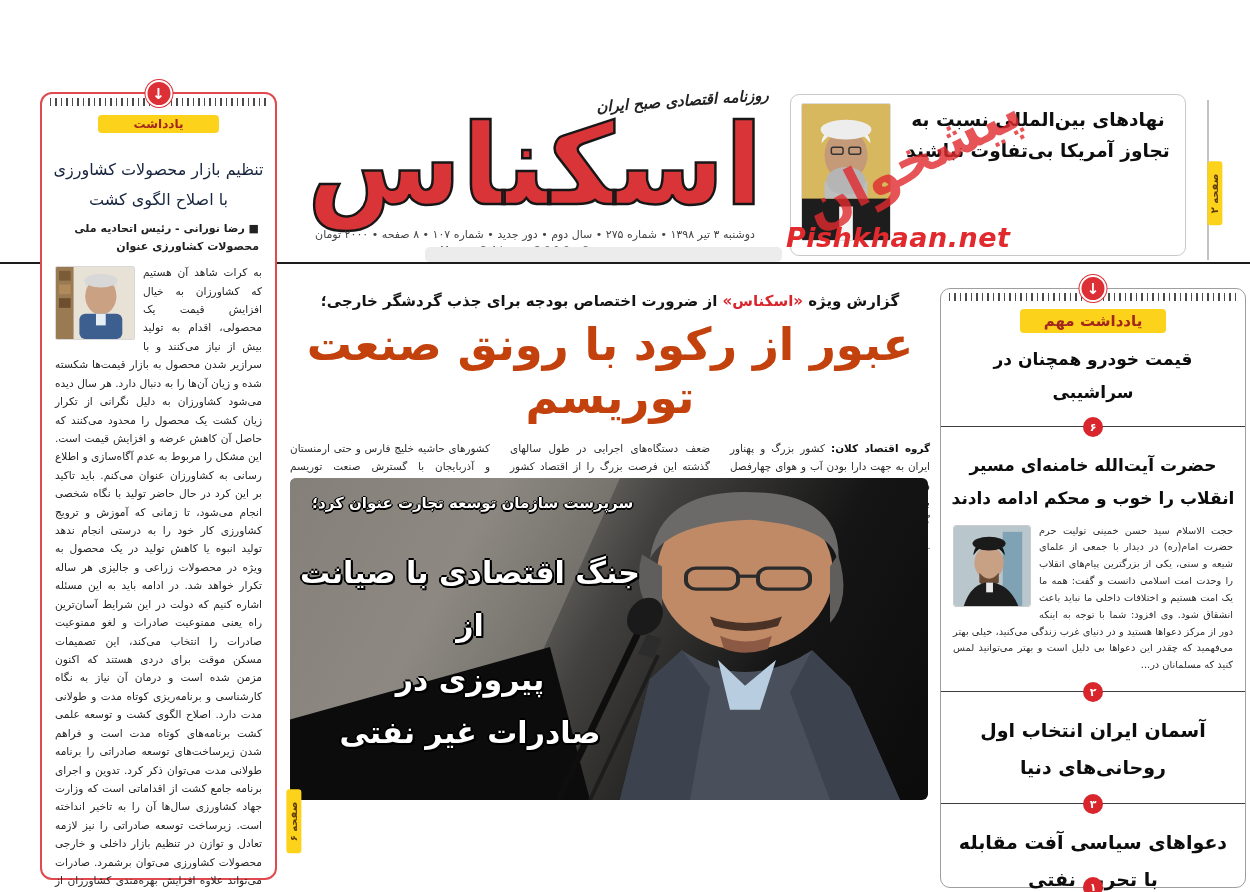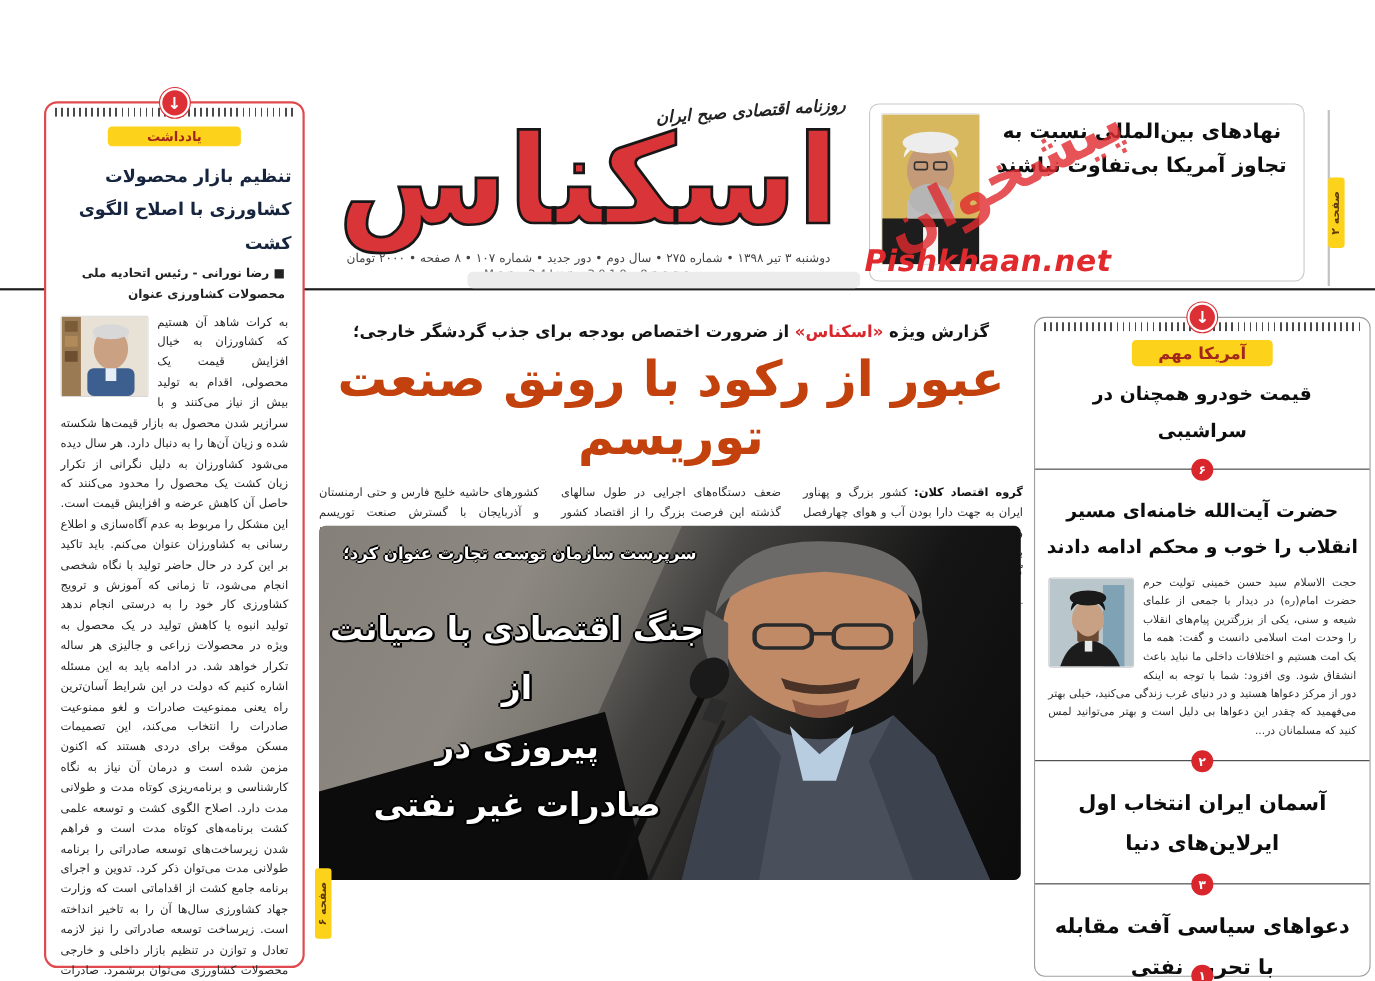--- a/index.html
+++ b/index.html
@@ -20,22 +20,22 @@
   .vtab { position:absolute; background:#fcd21a; color:#5d3a06; font-size:10px; font-weight:bold;
           padding:2px 12px; border-radius:3px; transform:rotate(-90deg); white-space:nowrap; z-index:6; }
   .numcirc { position:absolute; left:50%; top:-10px; transform:translateX(-50%);
              width:20px; height:20px; border-radius:50%; background:#d9262c; color:#fff;
              font-size:11px; font-weight:bold; display:flex; align-items:center; justify-content:center; }
 
   
   .notebox { position:absolute; left:40px; top:92px; width:237px; height:788px;
              background:#fff; border:2px solid #e04a4e; border-radius:12px; z-index:2; }
   .notebox .chip { font-size:12px; padding:2px 36px; margin-top:9px; }
-  .note-title { font-size:16px; font-weight:bold; color:#16243d; text-align:right;
-                line-height:1.9; margin:12px 10px 4px; }
+  .note-title { font-size:16px; font-weight:normal; color:#16243d; text-align:center;
+                line-height:1.9; margin:22px 10px 4px; }
   .note-byline { font-size:11px; font-weight:bold; color:#222; margin:4px 16px 6px;
                  text-align:right; line-height:1.7; }
   .note-body { margin:2px 13px; font-size:10.6px; line-height:1.74; text-align:justify; color:#262626; }
   .note-photo { float:left; width:80px; height:74px; margin:3px 8px 4px 0;
                 border:1px solid #d8d8d8; border-radius:2px; }
 
   
   .masthead { position:absolute; left:285px; top:88px; width:500px; height:172px; text-align:center; z-index:1; }
   .tagline { position:absolute; top:4px; left:300px; width:195px; font-size:15px; font-style:italic;
              font-weight:bold; color:#222; transform:rotate(-4deg); text-align:center; }
@@ -202,21 +202,21 @@
   <div class="ph-sub">
     <span class="dot"></span>
     <span class="t">آمریکا نتوانست به اهدافش از فهمید ایران برسد</span>
   </div>
 </div>
 <div class="vtab" style="left:262px; top:814px;">صفحه ۶</div>
 
 <div class="headcol">
   <div class="pin">↓</div>
   <div class="comb"></div>
-  <div class="chip">آمریکا مهم</div>
+  <div class="chip">یادداشت مهم</div>
 
   <div class="h-title">قیمت خودرو همچنان در سراشیبی</div>
   <div class="h-div">
     <span class="numcirc">۶</span>
   </div>
 
   <div class="h-title" style="margin-top:22px;">حضرت آیت‌الله خامنه‌ای مسیر انقلاب را خوب و محکم ادامه دادند</div>
   <div class="h-body">
     <svg class="h-photo" viewBox="0 0 78 82" preserveAspectRatio="none">
       <rect width="78" height="82" fill="#b9c6cc"></rect>
@@ -226,21 +226,21 @@
       <ellipse cx="36" cy="18" rx="17" ry="7" fill="#1a1a1a"></ellipse>
       <path d="M26 48 Q36 60 46 48 L46 58 Q36 66 26 58 Z" fill="#6b4a33"></path>
       <path d="M10 82 Q18 58 36 58 Q56 58 66 82 Z" fill="#1c1c1c"></path>
       <rect x="33" y="58" width="7" height="10" fill="#e8e8e8"></rect>
     </svg><span>حجت الاسلام سید حسن خمینی تولیت حرم حضرت امام(ره) در دیدار با جمعی از علمای شیعه و سنی، یکی از بزرگترین پیام‌های انقلاب را وحدت امت اسلامی دانست و گفت: همه ما یک امت هستیم و اختلافات داخلی ما نباید باعث انشقاق شود. وی افزود: شما با توجه به اینکه دور از مرکز دعواها هستید و در دنیای غرب زندگی می‌کنید، خیلی بهتر می‌فهمید که چقدر این دعواها بی دلیل است و بهتر می‌توانید لمس کنید که مسلمانان در...</span>
   </div>
   <div class="h-div">
     <span class="numcirc">۲</span>
   </div>
 
-  <div class="h-title big" style="margin-top:20px;">آسمان ایران انتخاب اول ایرلاین‌های دنیا</div>
+  <div class="h-title big" style="margin-top:20px;">آسمان ایران انتخاب اول روحانی‌های دنیا</div>
   <div class="h-div">
     <span class="numcirc">۳</span>
   </div>
 
   <div class="h-title big" style="margin-top:20px;">دعواهای سیاسی آفت مقابله با تحریم نفتی</div>
 
   <div class="h-bottom">۱</div>
 </div>
 
 </body></html>

